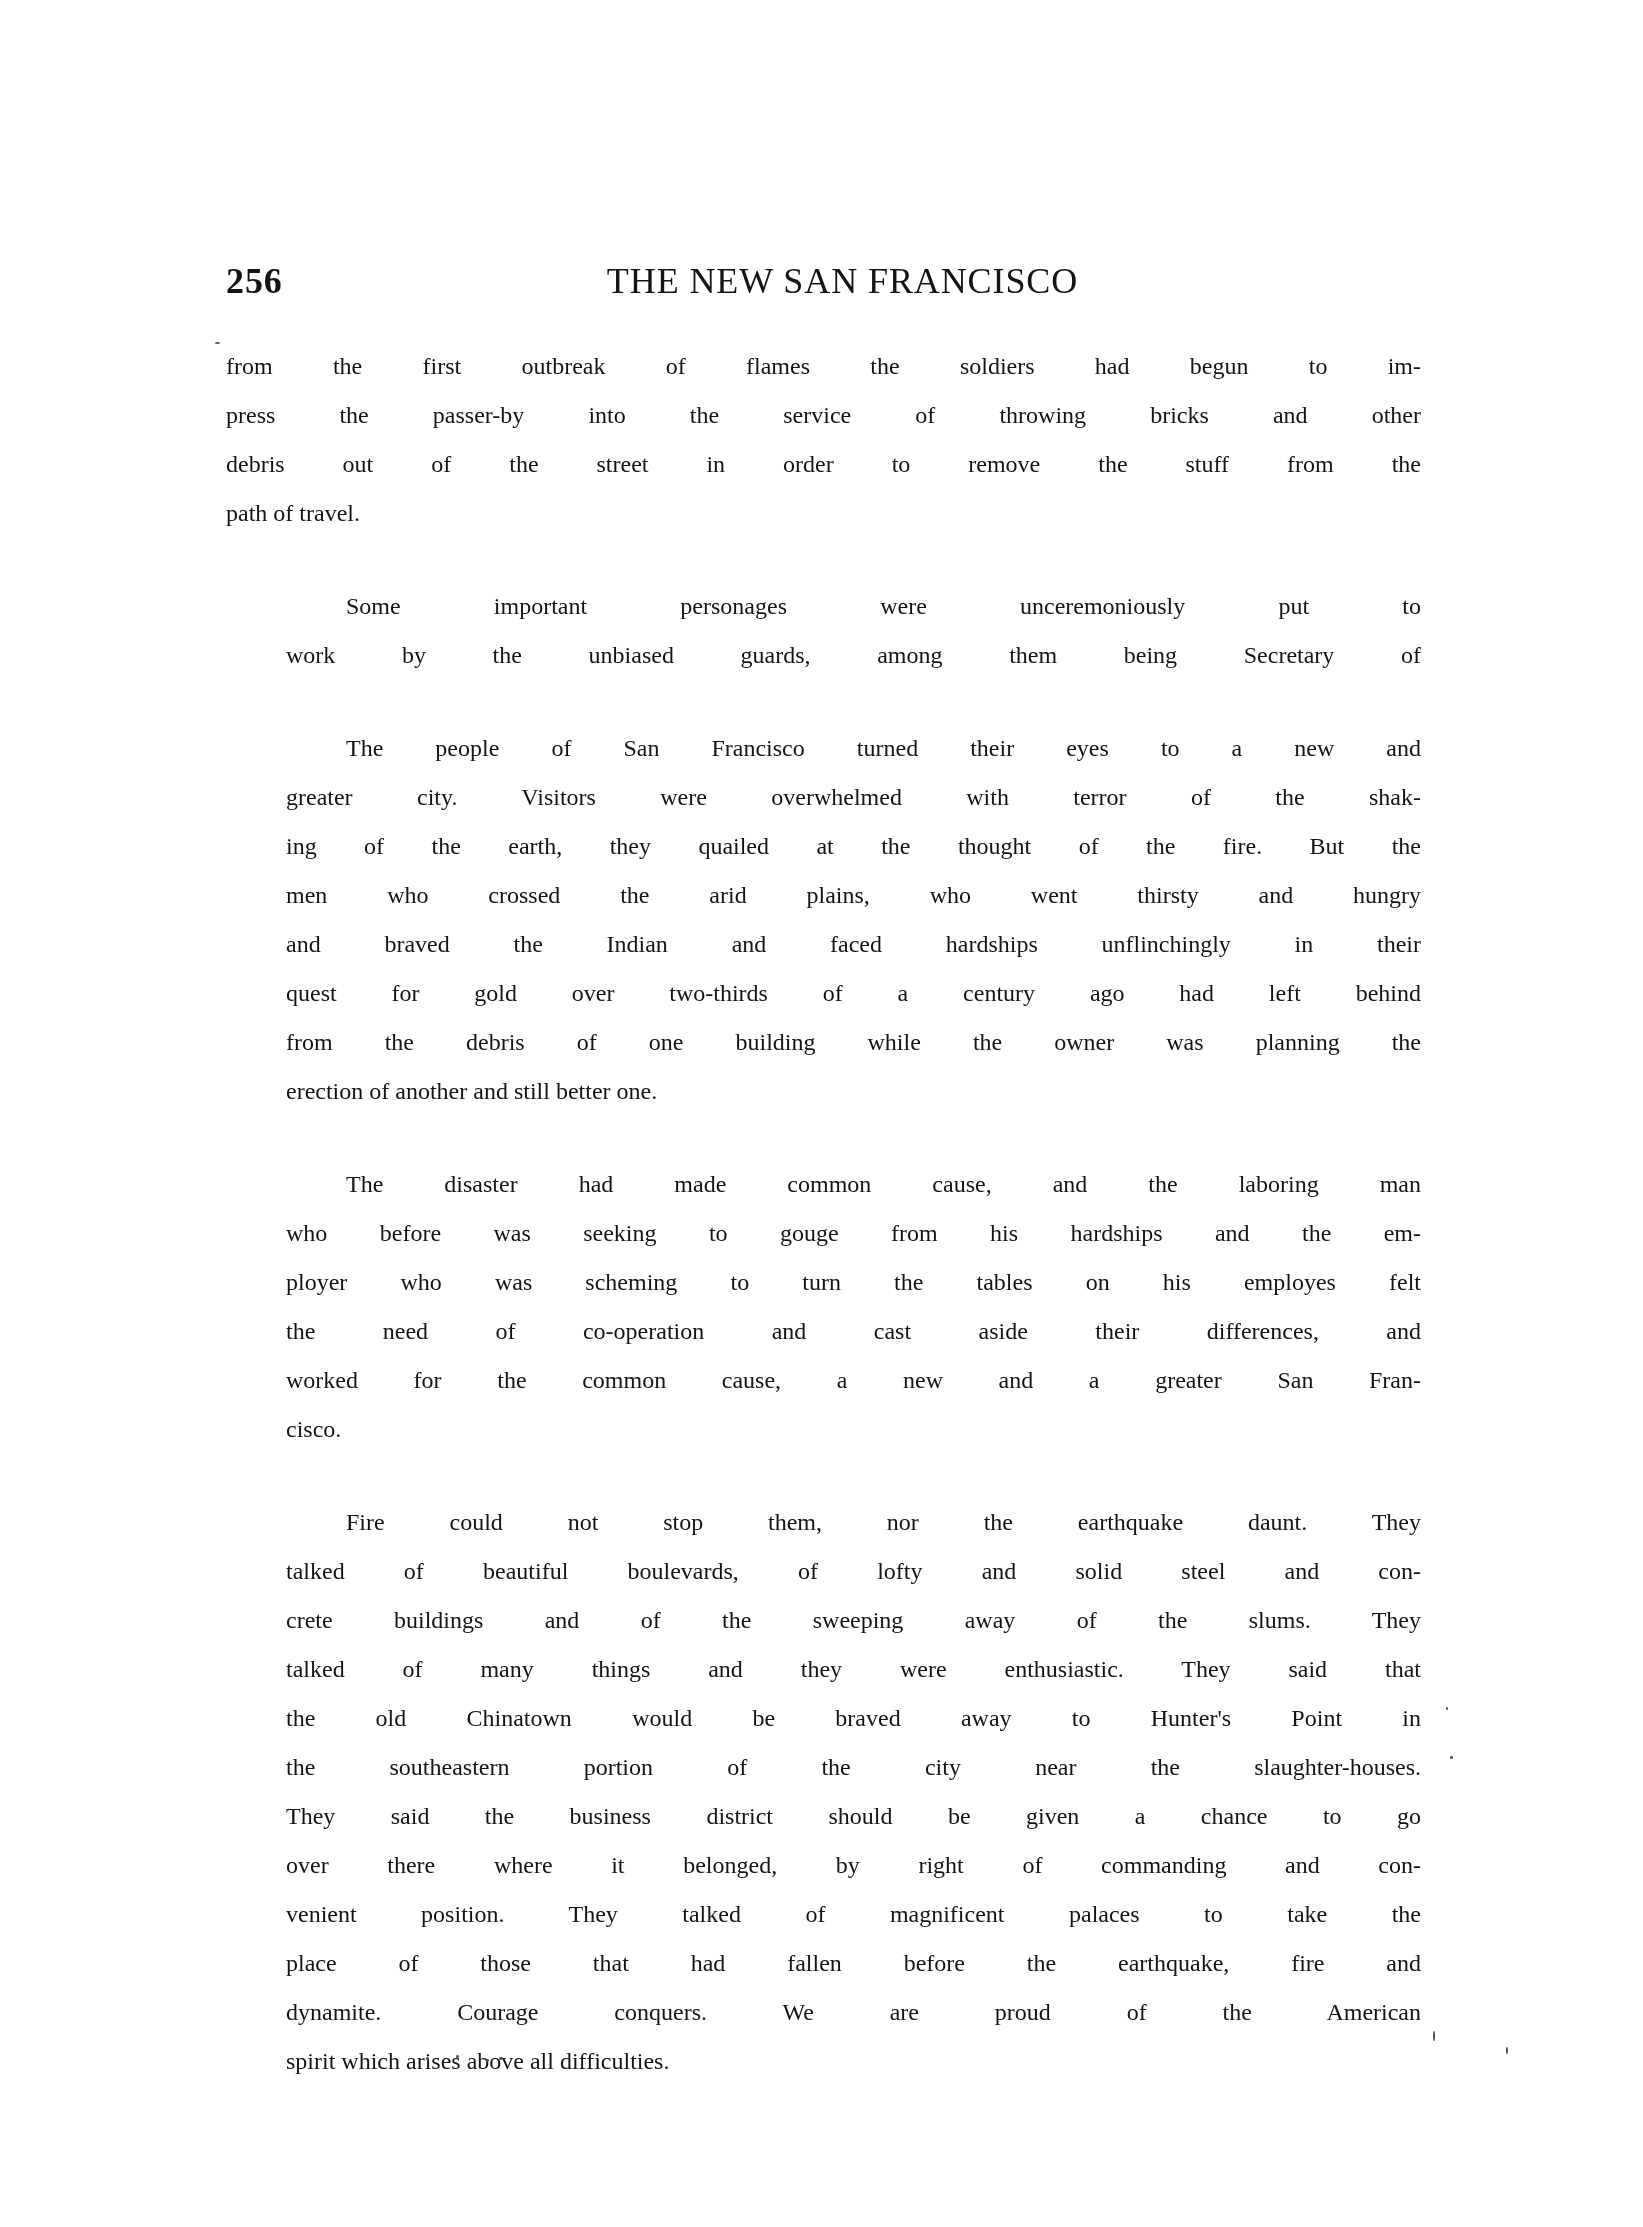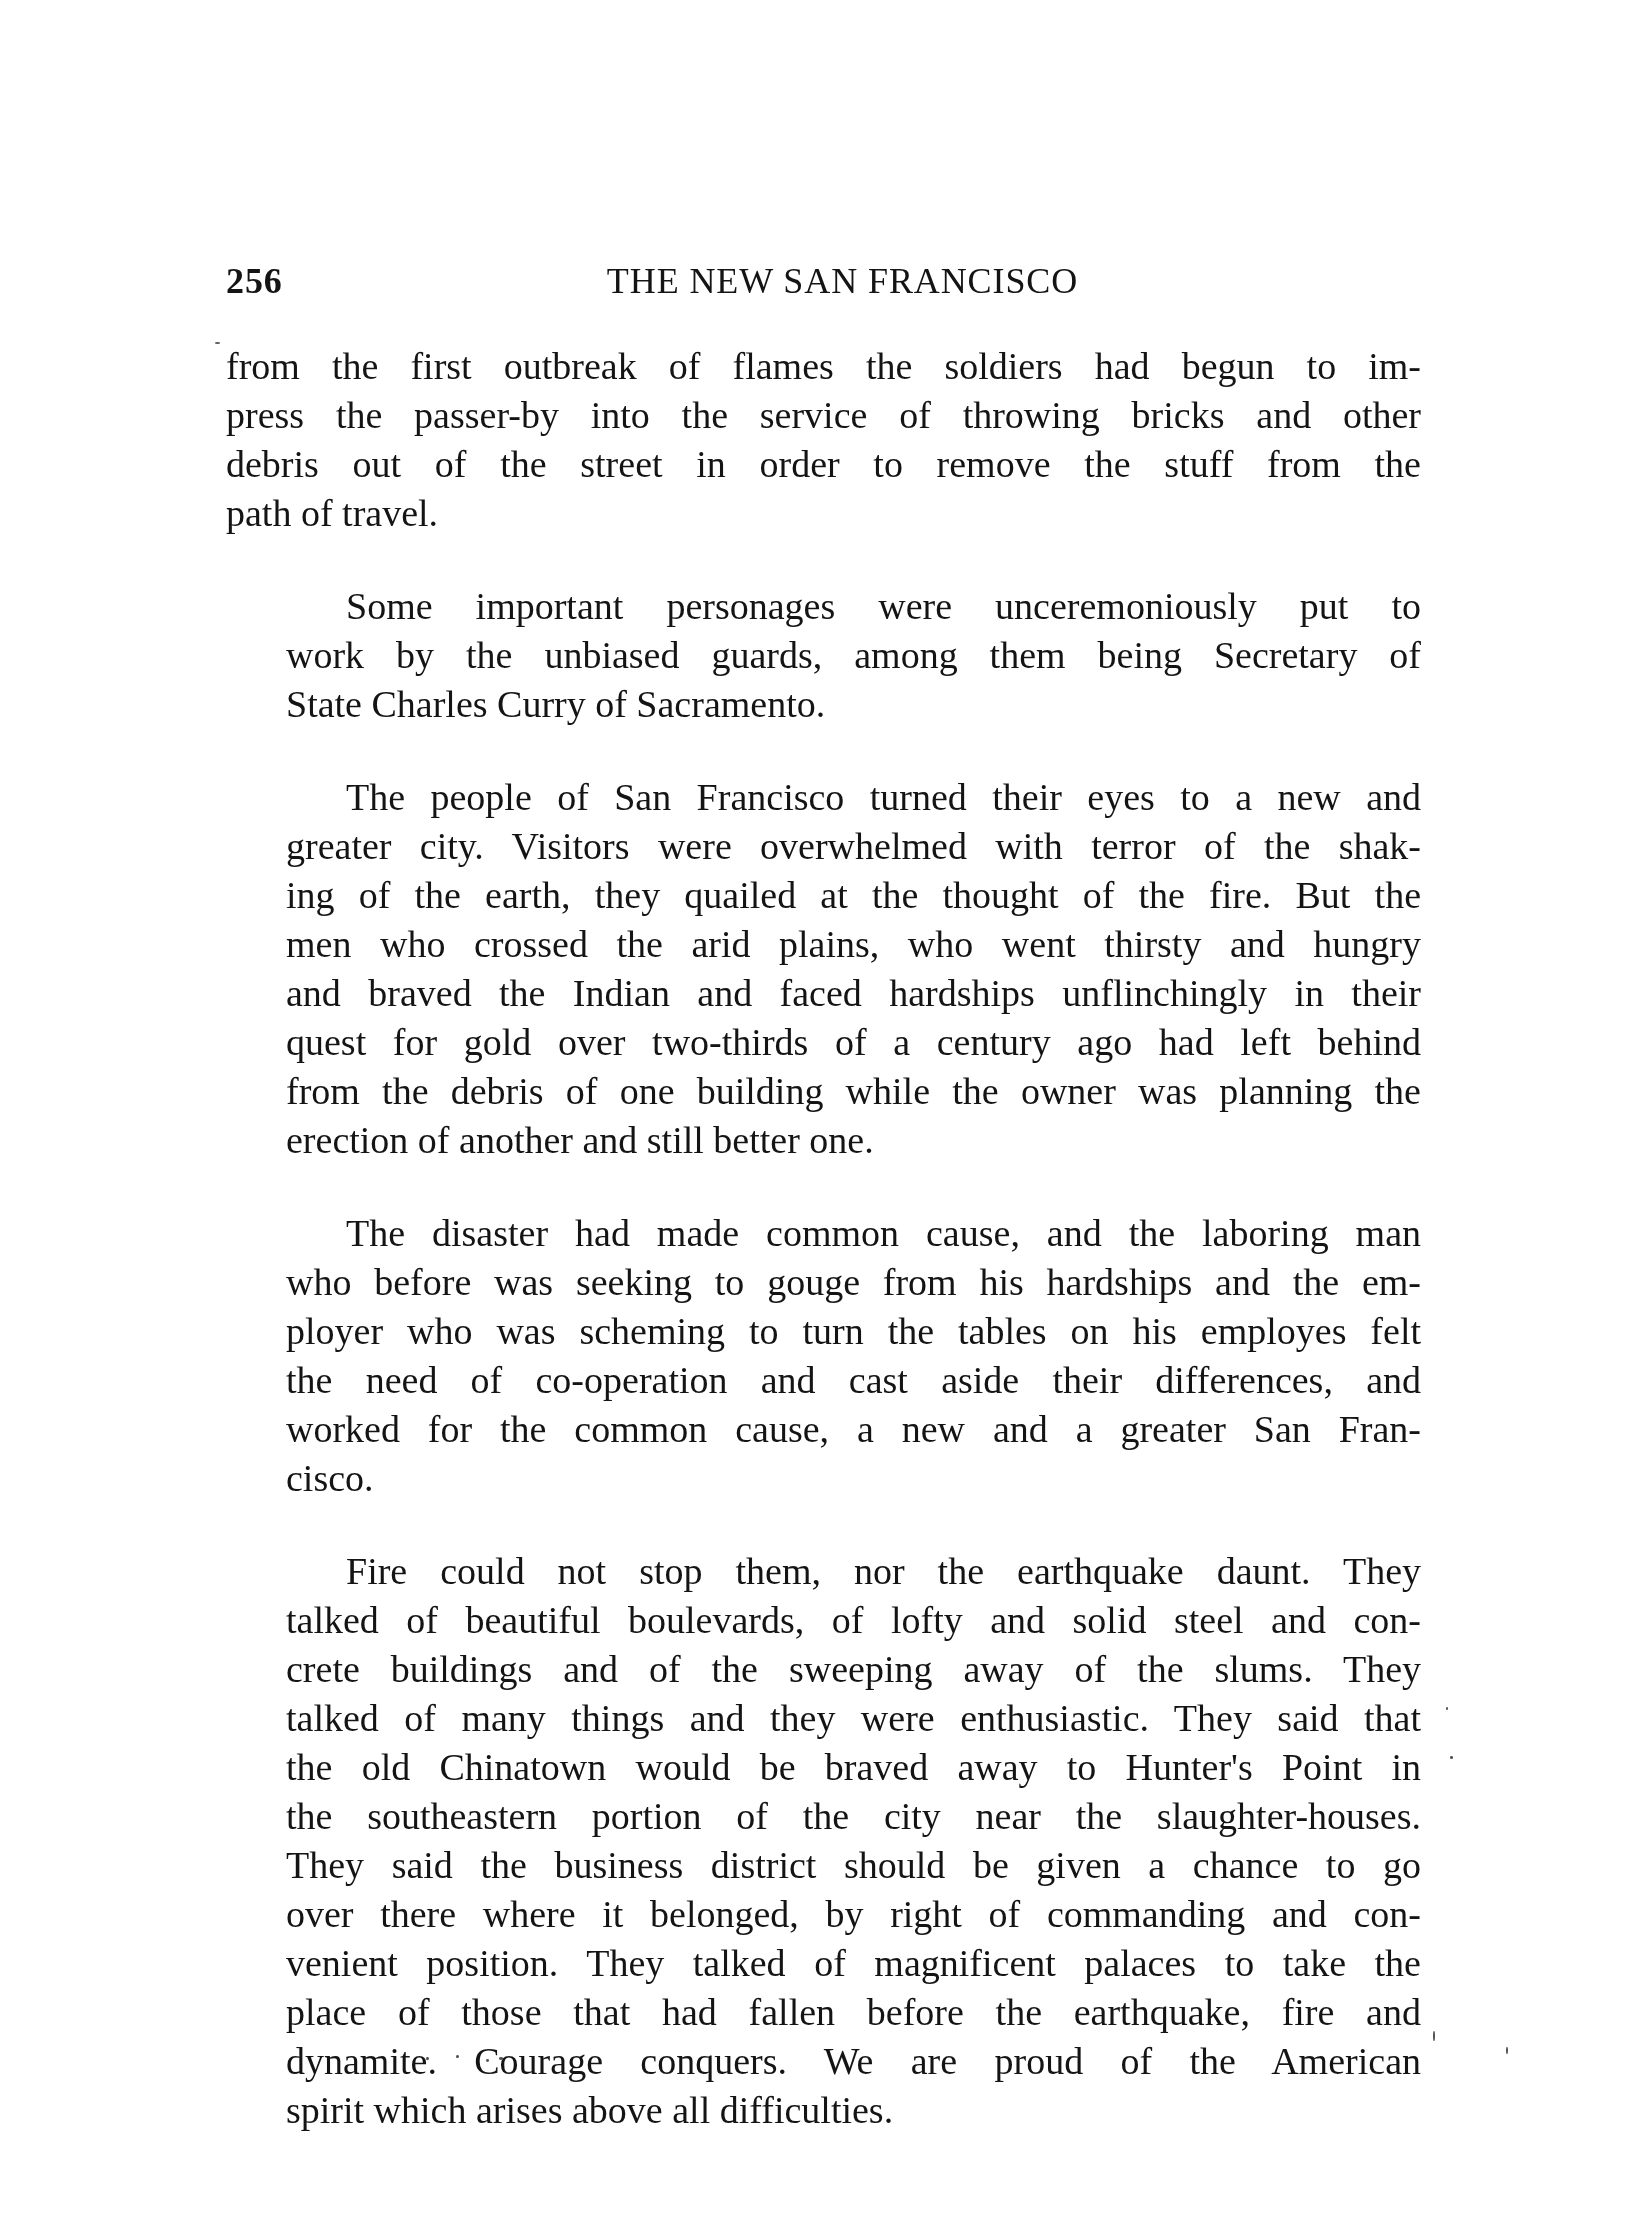--- a/index.html
+++ b/index.html
@@ -38,21 +38,21 @@
       position: absolute;
       left: 12px;
       right: 0;
       top: 0;
       text-align: center;
       letter-spacing: 0.9px;
       padding-left: 26px;
     }
     .body-text {
       margin-top: 34px;
-      font-size: 38px;
+      font-size: 24px;
       line-height: 49px;
       text-align: justify;
     }
     .para {
       margin: 0;
       text-indent: 60px;
       text-align: justify;
     }
     .para.continued {
       text-indent: 0;
@@ -91,21 +91,20 @@
     <div class="para continued">
       <span class="line">from the first outbreak of flames the soldiers had begun to im-</span>
       <span class="line">press the passer-by into the service of throwing bricks and other</span>
       <span class="line">debris out of the street in order to remove the stuff from the</span>
       <span class="line last">path of travel.</span>
     </div>
 
     <div class="para">
       <span class="line indent">Some important personages were unceremoniously put to</span>
       <span class="line">work by the unbiased guards, among them being Secretary of</span>
-      <span class="line last">State Charles Curry of Sacramento.</span>
     </div>
 
     <div class="para">
       <span class="line indent">The people of San Francisco turned their eyes to a new and</span>
       <span class="line">greater city.  Visitors were overwhelmed with terror of the shak-</span>
       <span class="line">ing of the earth, they quailed at the thought of the fire.  But the</span>
       <span class="line">men who crossed the arid plains, who went thirsty and hungry</span>
       <span class="line">and braved the Indian and faced hardships unflinchingly in their</span>
       <span class="line">quest for gold over two-thirds of a century ago had left behind</span>
       <span class="line">from the debris of one building while the owner was planning the</span>

